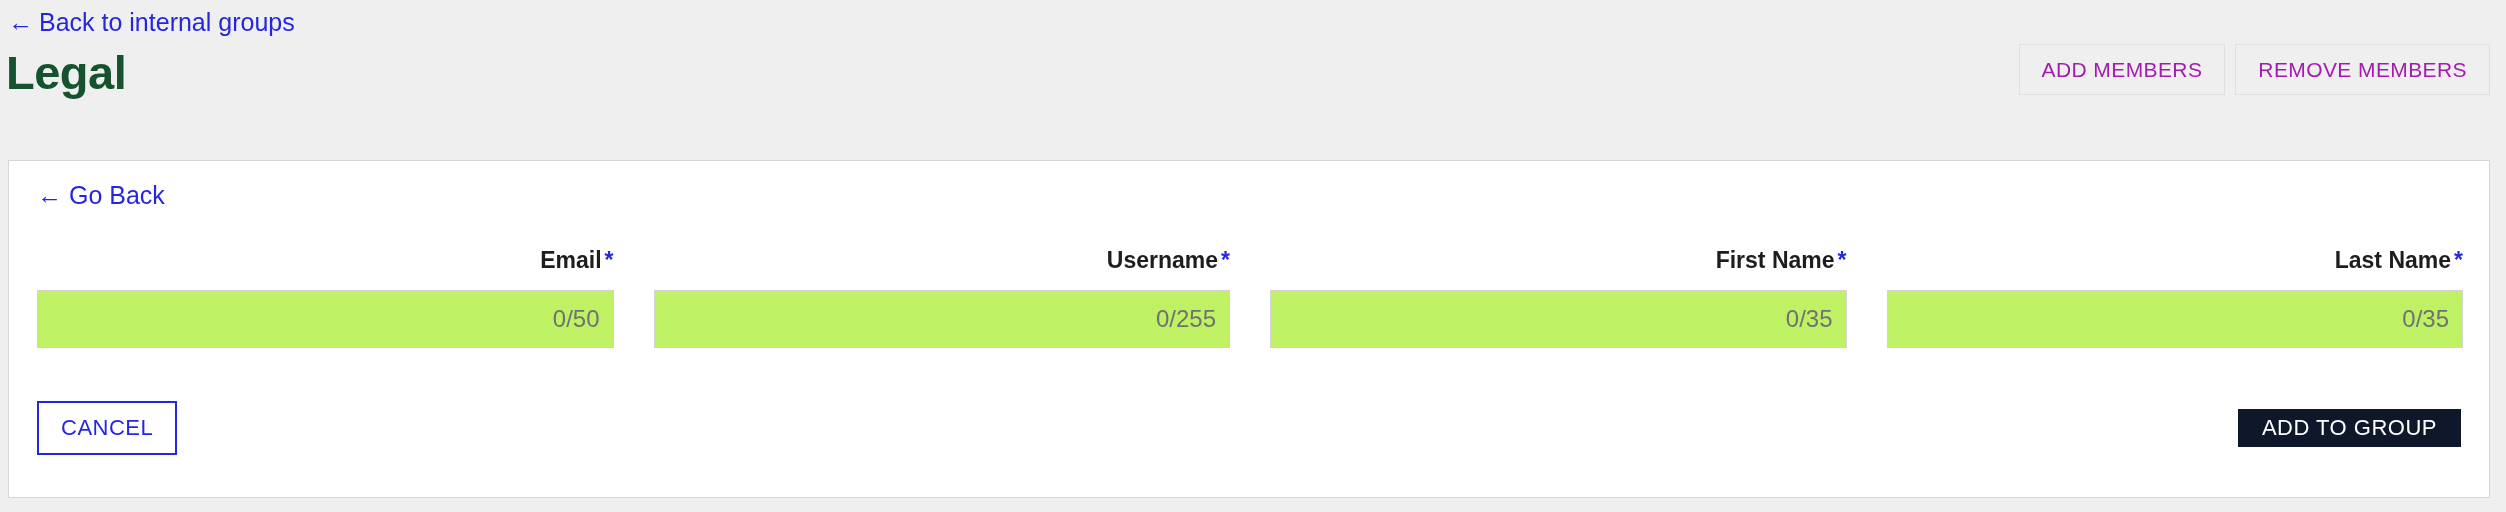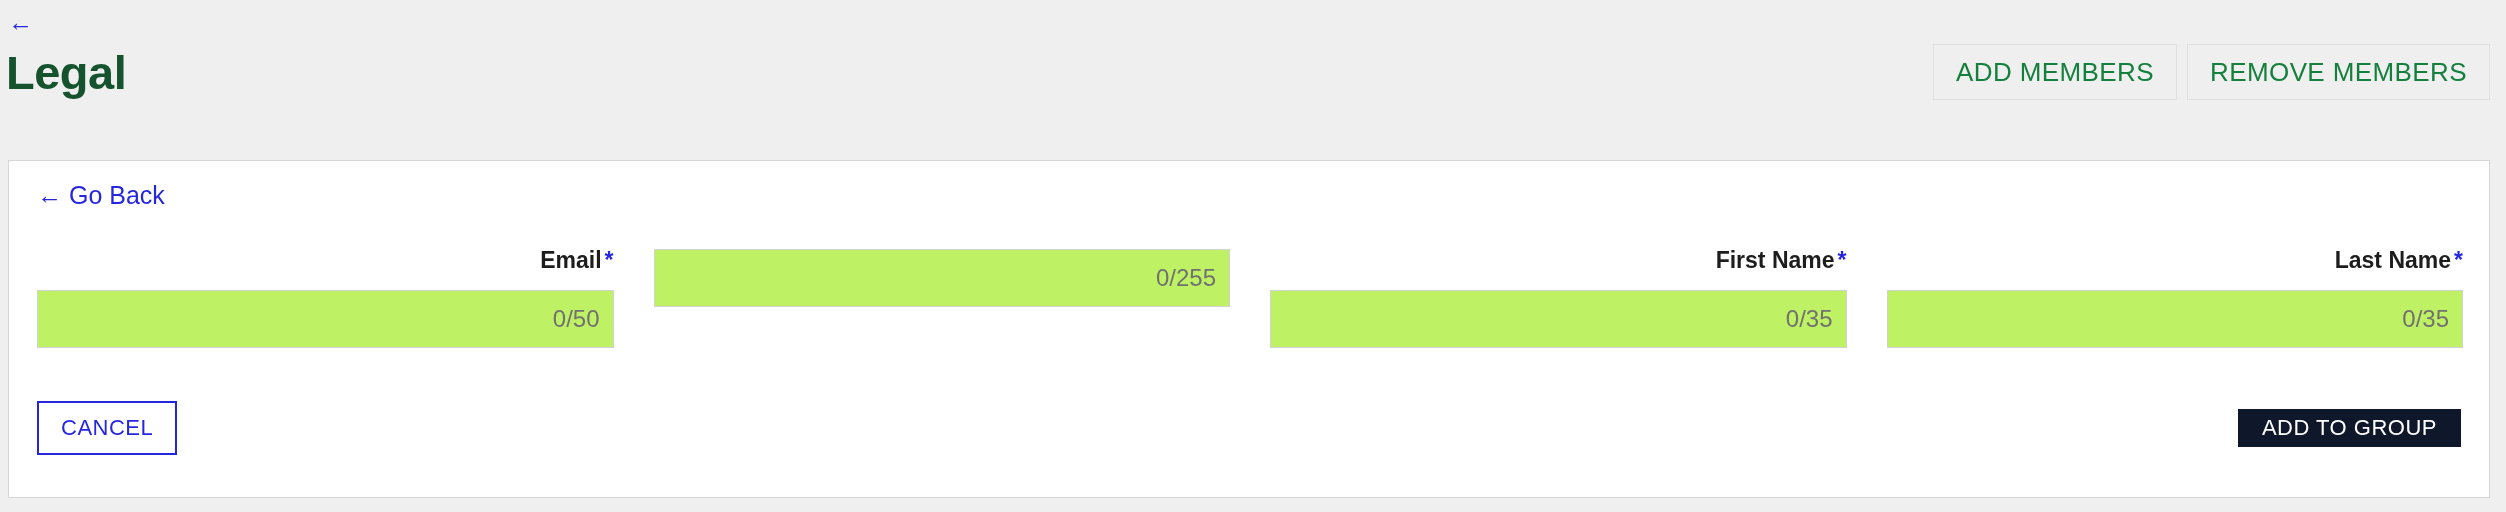--- a/index.html
+++ b/index.html
@@ -64,22 +64,22 @@
     position: absolute;
     right: 16px;
     top: 44px;
     display: flex;
     gap: 10px;
   }
 
   .btn-disabled {
     background: transparent;
     border: 1px solid #e0e0e0;
-    color: #15803d;
-    font-size: 26px;
+    color: #a21caf;
+    font-size: 21px;
     font-family: "Liberation Sans", sans-serif;
     letter-spacing: 0.4px;
     padding: 14px 22px;
     cursor: default;
     line-height: 1;
     white-space: nowrap;
   }
 
   
   .card {
@@ -213,20 +213,21 @@
 </style>
 </head>
 <body>
 
 <div class="page">
 
   <div class="header">
 
     <a class="back-link" href="#">
       <span class="arrow">←</span>
+      <span>Back to internal groups</span>
     </a>
 
     <h1 class="page-title">Legal</h1>
 
     <div class="header-actions">
       <button class="btn-disabled" disabled="">ADD MEMBERS</button>
       <button class="btn-disabled" disabled="">REMOVE MEMBERS</button>
     </div>
 
   </div>
@@ -245,20 +246,23 @@
           <div class="field-label">
             <span>Email</span><span class="req">*</span>
           </div>
           <div class="field-input-wrap">
             <input class="field-input" type="text" placeholder="" style="">
             <span class="char-counter">0/50</span>
           </div>
         </div>
 
         <div class="field">
+          <div class="field-label">
+            <span>Username</span><span class="req">*</span>
+          </div>
           <div class="field-input-wrap">
             <input class="field-input" type="text" placeholder="" style="">
             <span class="char-counter">0/255</span>
           </div>
         </div>
 
         <div class="field">
           <div class="field-label">
             <span>First Name</span><span class="req">*</span>
           </div>

